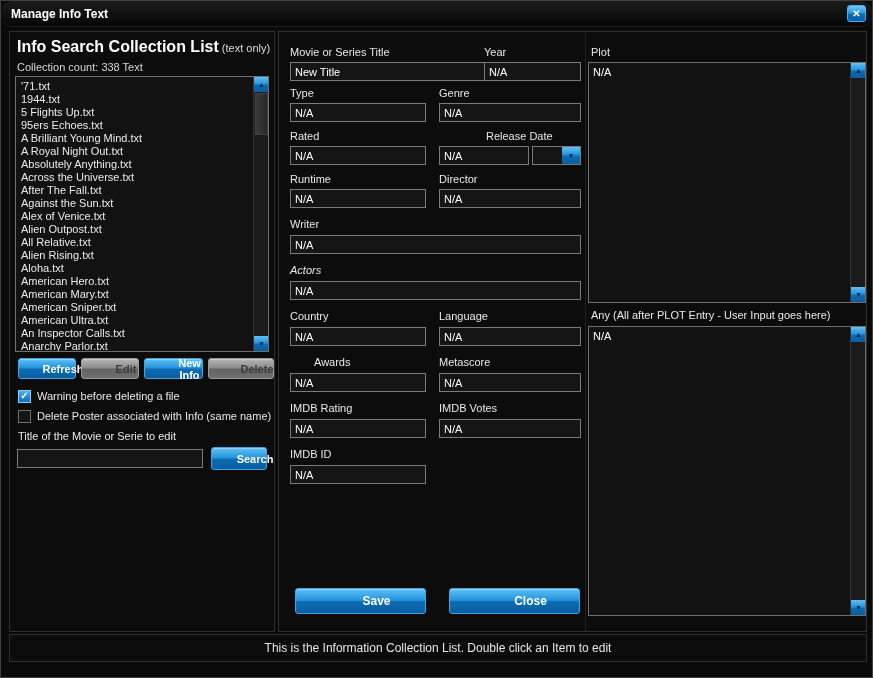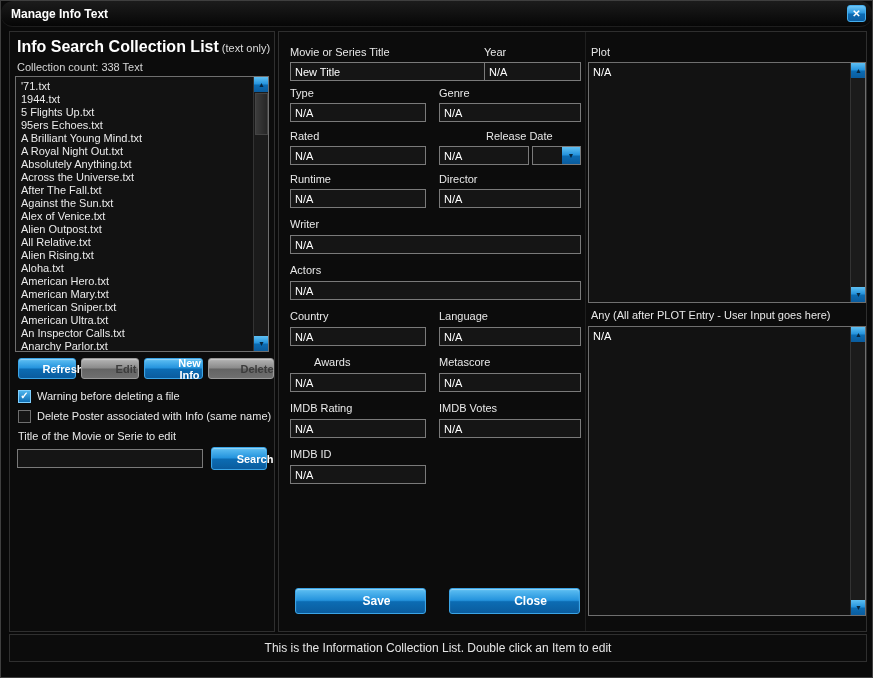--- a/index.html
+++ b/index.html
@@ -185,21 +185,21 @@
     </div>
 
     <div class="lbl" style="left:11px; top:141px;">Runtime</div>
     <input class="inp" style="left: 11px; top: 157px; width: 136px;" value="N/A">
     <div class="lbl" style="left:160px; top:141px;">Director</div>
     <input class="inp" style="left: 160px; top: 157px; width: 142px;" value="N/A">
 
     <div class="lbl" style="left:11px; top:186px;">Writer</div>
     <input class="inp" style="left: 11px; top: 203px; width: 291px;" value="N/A">
 
-    <div class="lbl" style="left:11px; top:232px;">Actors</div>
+    <div class="lbl" style="left:11px; top:232px;font-style:italic;">Actors</div>
     <input class="inp" style="left: 11px; top: 249px; width: 291px;" value="N/A">
 
     <div class="lbl" style="left:11px; top:278px;">Country</div>
     <input class="inp" style="left: 11px; top: 295px; width: 136px;" value="N/A">
     <div class="lbl" style="left:160px; top:278px;">Language</div>
     <input class="inp" style="left: 160px; top: 295px; width: 142px;" value="N/A">
 
     <div class="lbl" style="left:15px; top:324px;margin-left:20px;">Awards</div>
     <input class="inp" style="left: 11px; top: 341px; width: 136px;" value="N/A">
     <div class="lbl" style="left:160px; top:324px;">Metascore</div>

